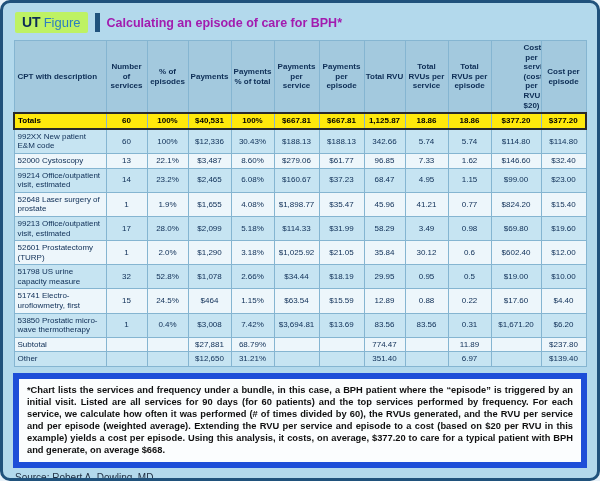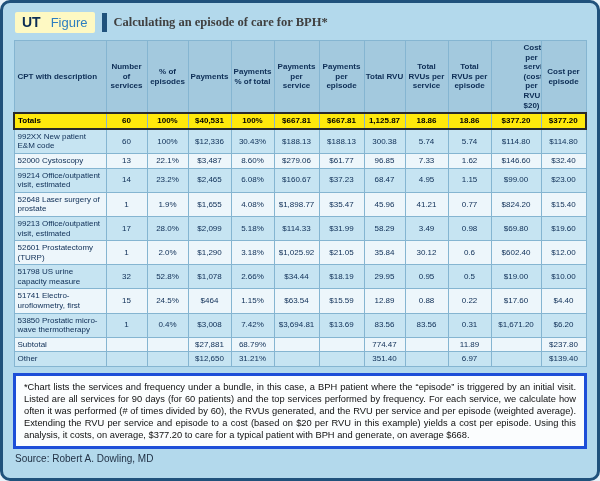--- a/index.html
+++ b/index.html
@@ -14,29 +14,29 @@
     border: 3px solid #20527c;
     border-radius: 10px;
     padding: 7px 10px 6px 10px;
     overflow: hidden;
   }
   .hdr {
     display: flex; align-items: center; gap: 7px;
     margin: 2px 0 7px 2px;
   }
   .brand {
-    background: #fef9c3;
+    background: #bef264;
     padding: 2px 7px 3px 7px;
     border-radius: 2px;
-    display: flex; align-items: center; gap: 10px;
+    display: flex; align-items: center; gap: 3px;
   }
   .brand .ut { font-weight: bold; font-size: 14px; color: #0d2d55; }
   .brand .fig { font-weight: normal; font-size: 13px; color: #2d7ec0; }
   .vbar { width: 5px; height: 19px; background: #20527c; }
-  .title { font-weight: bold; font-size: 12.5px; color: #404040; font-family: Liberation Serif, serif; }
+  .title { font-weight: bold; font-size: 12.5px; color: #a21caf; }
 
   table { width: 100%; border-collapse: collapse; table-layout: fixed; }
   th, td {
     border: 1px solid #85b5d1;
     font-size: 8px;
     color: #0d2d55;
     text-align: center;
     vertical-align: middle;
     padding: 2px 1px;
     line-height: 1.2;
@@ -69,24 +69,24 @@
     font-weight: bold;
     border-top: 2px solid #2a2a2a;
     border-bottom: 2px solid #2a2a2a;
   }
   tr.totals td:first-child { border-left: 2px solid #2a2a2a; }
   tr.totals td:last-child  { border-right: 2px solid #2a2a2a; }
 
   .footnote {
     margin-top: 6px;
     background: #fbfdfe;
-    border: 3px solid #1d4ed8;
+    border: 6px solid #1d4ed8;
     padding: 5px 8px;
     font-size: 9.3px;
-    font-weight: normal;
+    font-weight: bold;
     color: #101010;
     line-height: 1.3;
     text-align: justify;
   }
   .source {
     margin: 4px 0 0 2px;
     font-size: 10px;
     color: #223246;
   }
 </style>
@@ -137,21 +137,21 @@
           <td>$377.20</td>
         </tr>
         <tr class="light">
           <td class="first">992XX New patient E&amp;M code</td>
           <td>60</td>
           <td>100%</td>
           <td>$12,336</td>
           <td>30.43%</td>
           <td>$188.13</td>
           <td>$188.13</td>
-          <td>300.38</td>
+          <td>342.66</td>
           <td>5.74</td>
           <td>5.74</td>
           <td>$114.80</td>
           <td>$114.80</td>
         </tr>
         <tr class="pale">
           <td class="first">52000 Cystoscopy</td>
           <td>13</td>
           <td>22.1%</td>
           <td>$3,487</td>

